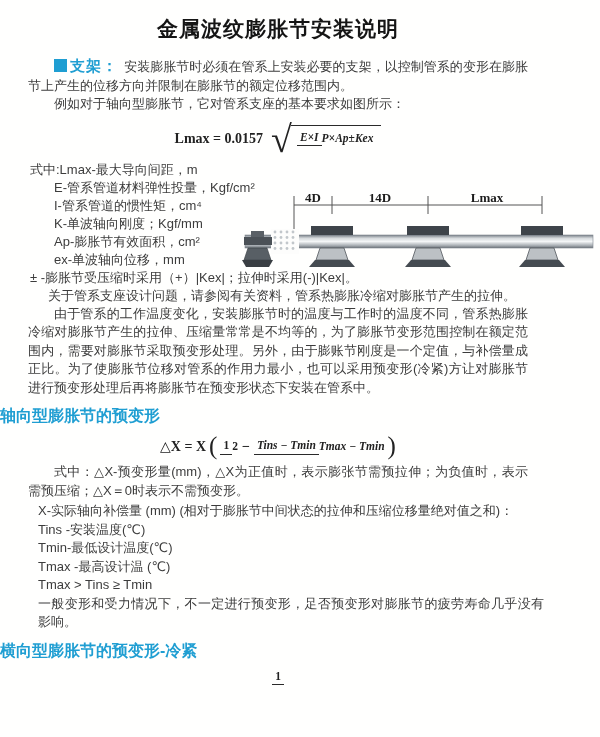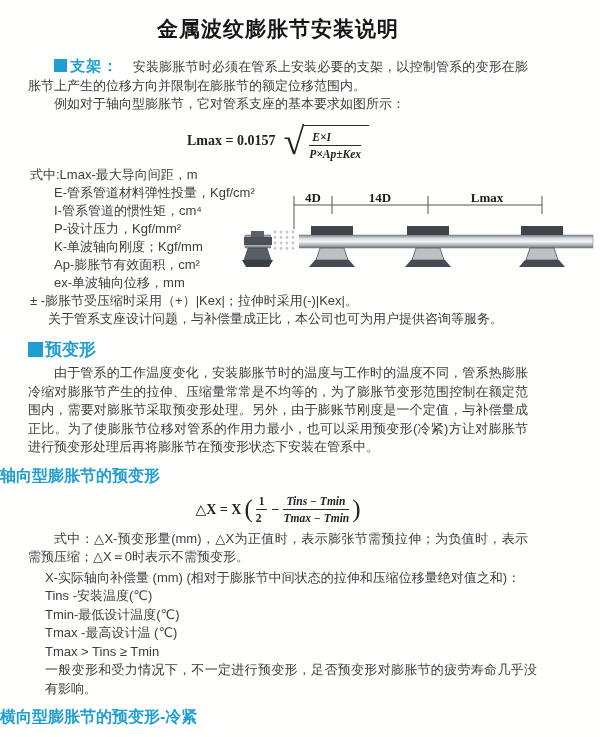--- a/index.html
+++ b/index.html
@@ -20,36 +20,36 @@
   }
   .ind{text-indent:2em;}
   .mt{margin-top:14px;}
 
   .sq{
     display:inline-block;width:13px;height:13px;background:#1f9ed2;
     margin-right:3px;vertical-align:-1px;
   }
   .sq-lg{width:15px;height:15px;vertical-align:-2px;margin-right:2px;}
   .sec-label{
-    color:#1f9ed2;font-weight:700;font-size:15px;margin-right:14px;letter-spacing:1px;
+    color:#1f9ed2;font-weight:700;font-size:15px;margin-right:6px;letter-spacing:1px;
   }
 
   .formula{
     display:flex;justify-content:center;align-items:center;gap:3px;
     font-family:"Liberation Serif","DejaVu Serif",serif;font-weight:700;
     color:#222;font-size:14px;margin:7px 0 4px;
   }
   .f1{margin:8px 8px 4px;}
   .radical{font-size:38px;font-weight:400;line-height:34px;margin-left:5px;}
   .sqrt-content{
     border-top:1.6px solid #2a2a2a;margin-left:-4px;padding:3px 8px 0 6px;
     font-style:italic;align-self:flex-start;margin-top:3px;
   }
   .frac{
-    display:inline-flex;flex-direction:column;text-align:left;
+    display:inline-flex;flex-direction:row;text-align:right;
     font-size:11.5px;line-height:1.25;
   }
   .frac .num{border-bottom:1px solid #2a2a2a;padding:0 3px 1px;}
   .frac .den{padding-top:1px;}
   .frac.it{font-style:italic;}
   .paren{font-size:25px;font-weight:400;line-height:1;transform:translateY(-1px);}
   .f-op{padding:0 1px;}
 
   .defs{margin:5px 28px 0;font-size:13px;line-height:18px;}
   .def{padding-left:26px;}
@@ -60,21 +60,21 @@
 
   h2.sec-h2{
     margin:10px 0 3px 28px;font-size:17px;font-weight:700;color:#1f9ed2;
   }
   h3.sub-h3{
     font-size:16px;font-weight:700;color:#1f9ed2;margin:9px 0 3px;
   }
   .axial-h{margin-left:56px;font-family:Liberation Mono, monospace;}
   .lateral-h{margin-left:28px;margin-top:13px;}
 
-  .items{margin:2px 19px 0;font-size:13px;line-height:18.5px;}
+  .items{margin:2px 12px 0;font-size:13px;line-height:18.5px;}
   .item{padding-left:26px;text-align:justify;}
 </style>
 </head>
 <body>
 
 <div class="page">
 
   <h1 class="title">金属波纹膨胀节安装说明</h1>
 
   <p class="para ind mt">
@@ -90,26 +90,25 @@
         <span class="num">E×I</span>
         <span class="den">P×Ap±Kex</span>
       </span>
     </span>
   </div>
 
   <div class="defs">
     <div class="def flush">式中:Lmax-最大导向间距，m</div>
     <div class="def">E-管系管道材料弹性投量，Kgf/cm²</div>
     <div class="def">I-管系管道的惯性矩，cm⁴</div>
-    <div class="def">P-设计压力，Kgf/mm²</div>
     <div class="def">K-单波轴向刚度；Kgf/mm</div>
     <div class="def">Ap-膨胀节有效面积，cm²</div>
     <div class="def">ex-单波轴向位移，mm</div>
     <div class="def flush">± -膨胀节受压缩时采用（+）|Kex|；拉伸时采用(-)|Kex|。</div>
-    <div class="def half">关于管系支座设计问题，与补偿量成正比，本公司也可为用户提供咨询等服务。</div>
+    <div class="def half">关于管系支座设计问题，请参阅有关资料，管系热膨胀冷缩对膨胀节产生的拉伸。</div>
   </div>
 
   <svg class="diagram" width="354" height="96" viewBox="0 0 354 96" xmlns="http://www.w3.org/2000/svg">
     <defs>
       <linearGradient id="pg" x1="0" y1="0" x2="0" y2="1">
         <stop offset="0" stop-color="#788087"></stop>
         <stop offset="0.25" stop-color="#d6dadd"></stop>
         <stop offset="0.5" stop-color="#f4f6f7"></stop>
         <stop offset="0.8" stop-color="#aab0b5"></stop>
         <stop offset="1" stop-color="#6b7278"></stop>
@@ -170,23 +169,20 @@
       <polygon points="174,58 198,58 202,70 170,70" fill="#bcc1c5" stroke="#50565c" stroke-width="0.8"></polygon>
       <polygon points="169,70 203,70 209,77 163,77" fill="#454b51"></polygon>
     </g>
     <g>
       <rect x="279" y="36" width="42" height="9" fill="#3e444a"></rect>
       <polygon points="288,58 312,58 316,70 284,70" fill="#bcc1c5" stroke="#50565c" stroke-width="0.8"></polygon>
       <polygon points="283,70 317,70 323,77 277,77" fill="#454b51"></polygon>
     </g>
   </svg>
 
-  <h2 class="sec-h2">
-    <span class="sq sq-lg"></span><span>预变形</span>
-  </h2>
 
   <p class="para ind">由于管系的工作温度变化，安装膨胀节时的温度与工作时的温度不同，管系热膨胀冷缩对膨胀节产生的拉伸、压缩量常常是不均等的，为了膨胀节变形范围控制在额定范围内，需要对膨胀节采取预变形处理。另外，由于膨账节刚度是一个定值，与补偿量成正比。为了使膨胀节位移对管系的作用力最小，也可以采用预变形(冷紧)方让对膨胀节进行预变形处理后再将膨胀节在预变形状态下安装在管系中。</p>
 
   <h3 class="sub-h3 axial-h">轴向型膨胀节的预变形</h3>
 
   <div class="formula">
     <span>△X = X</span>
     <span class="paren">(</span>
     <span class="frac">
       <span class="num">1</span>

